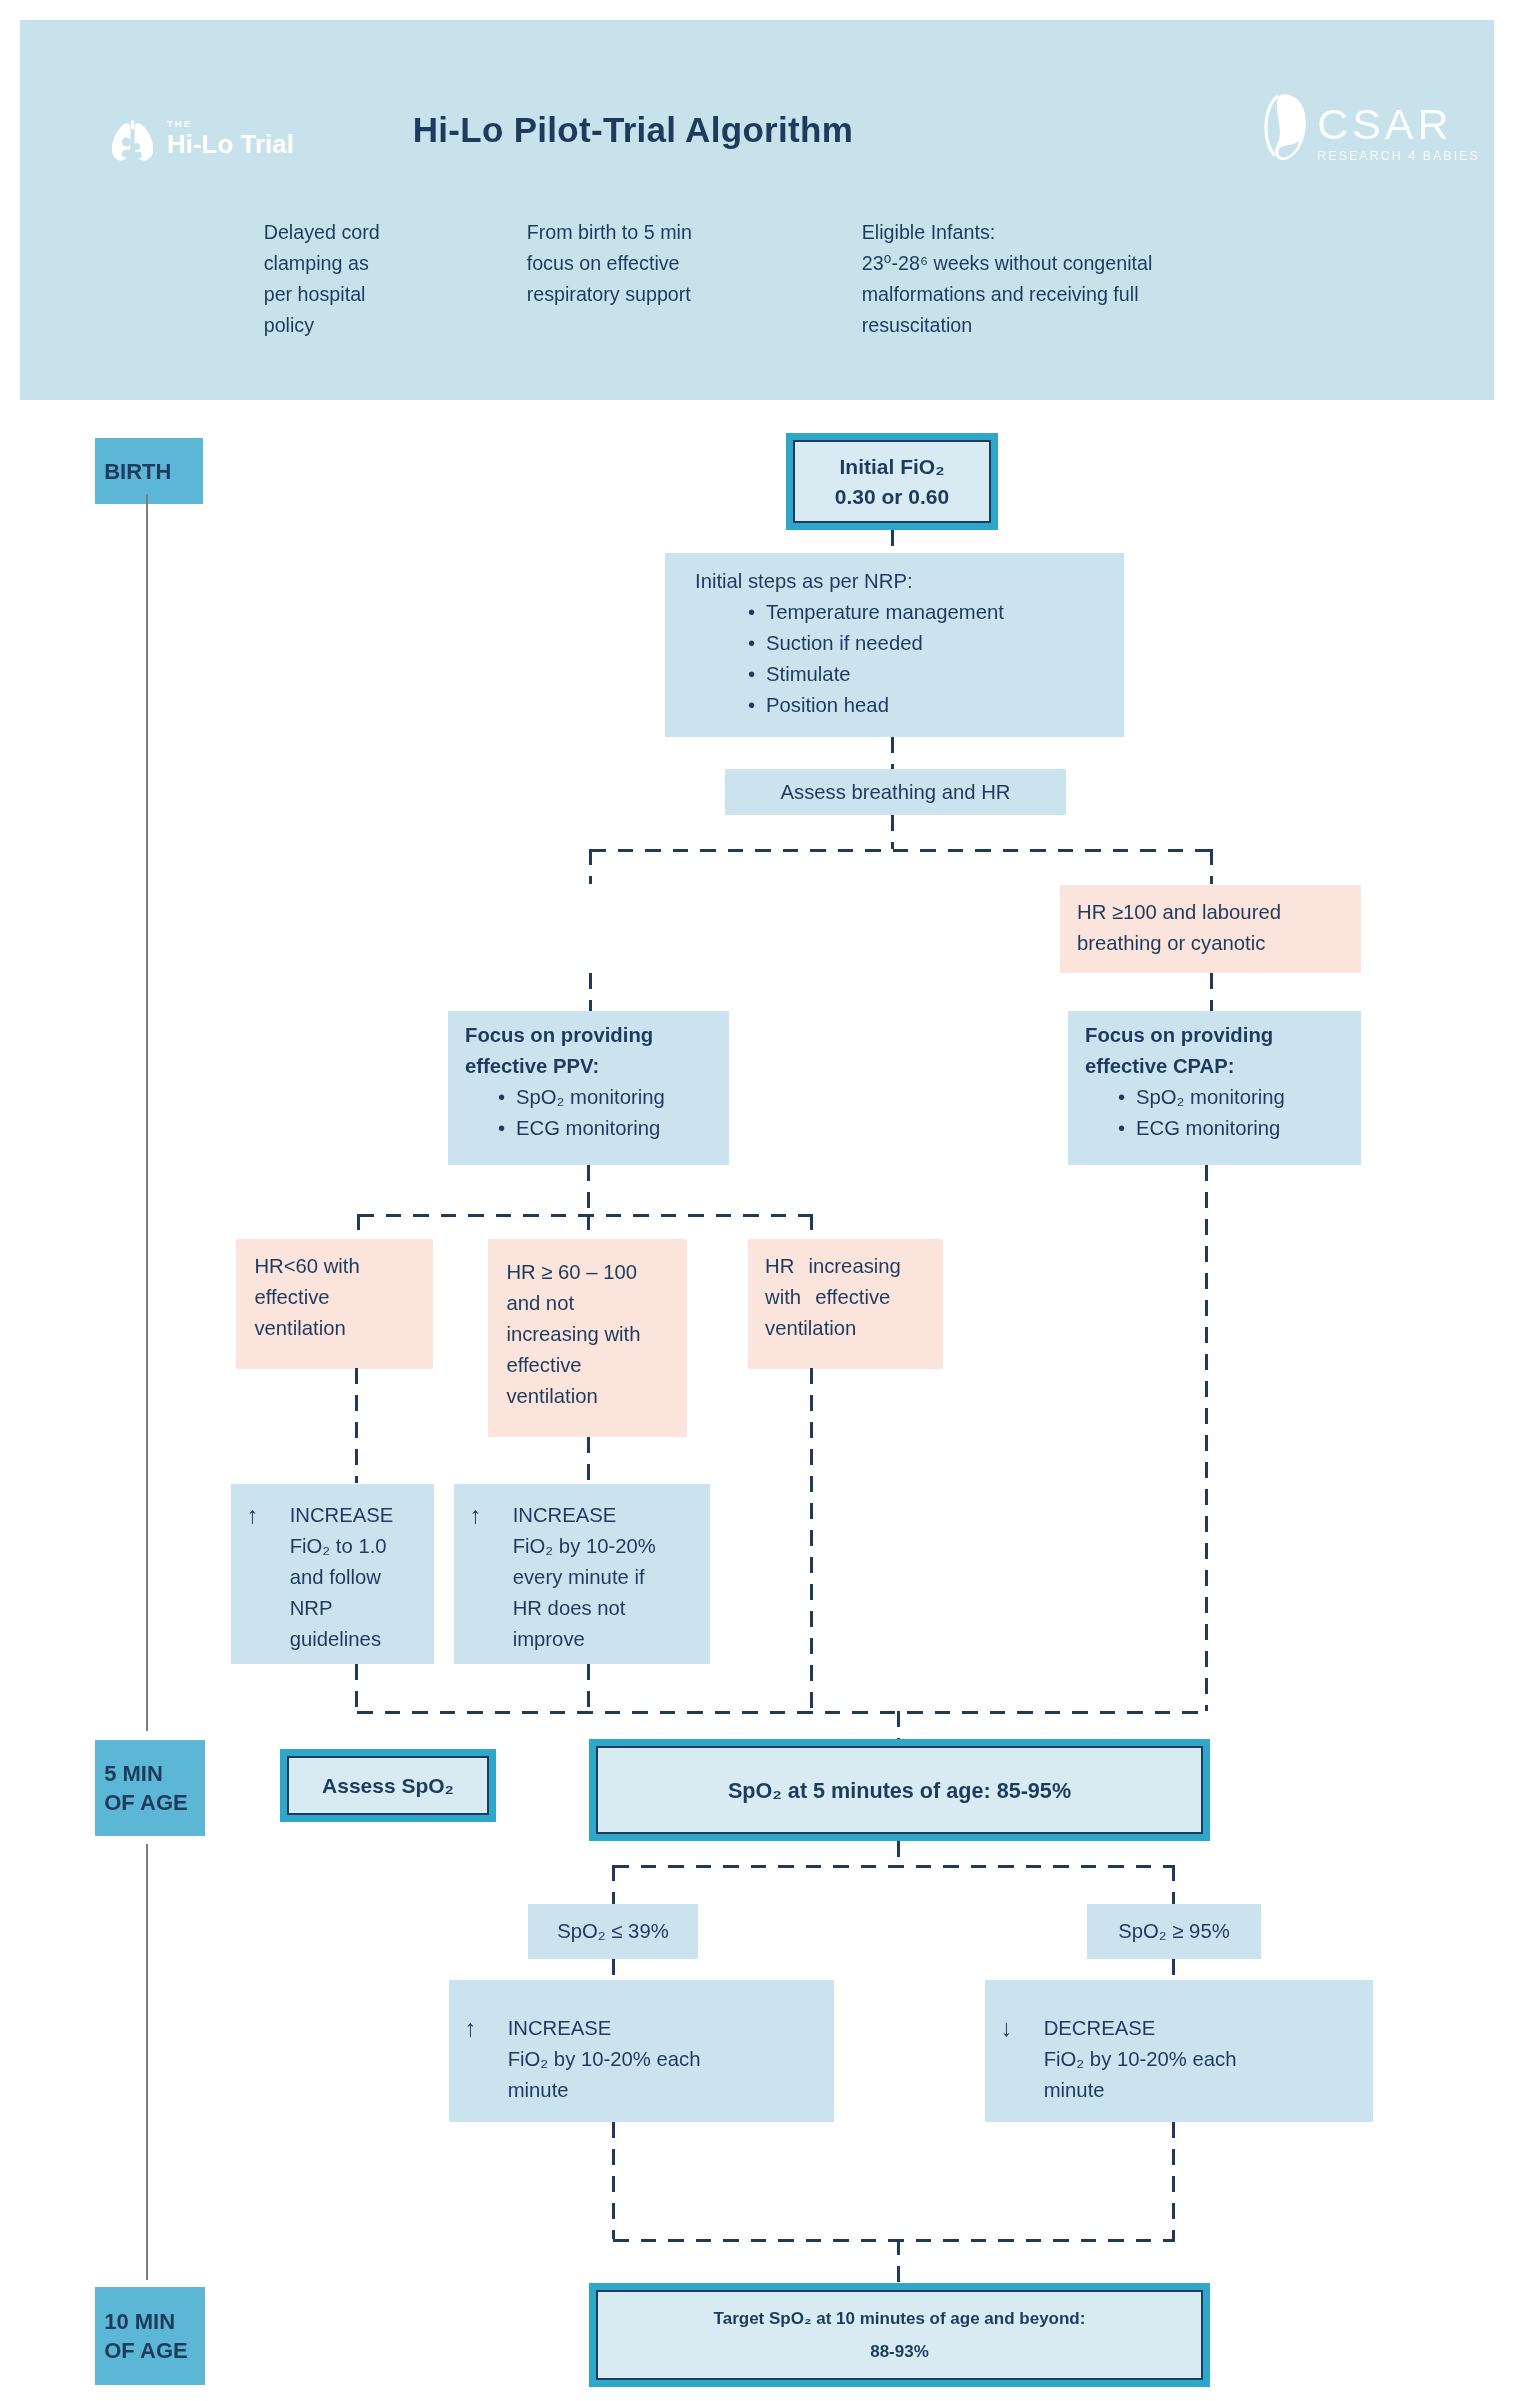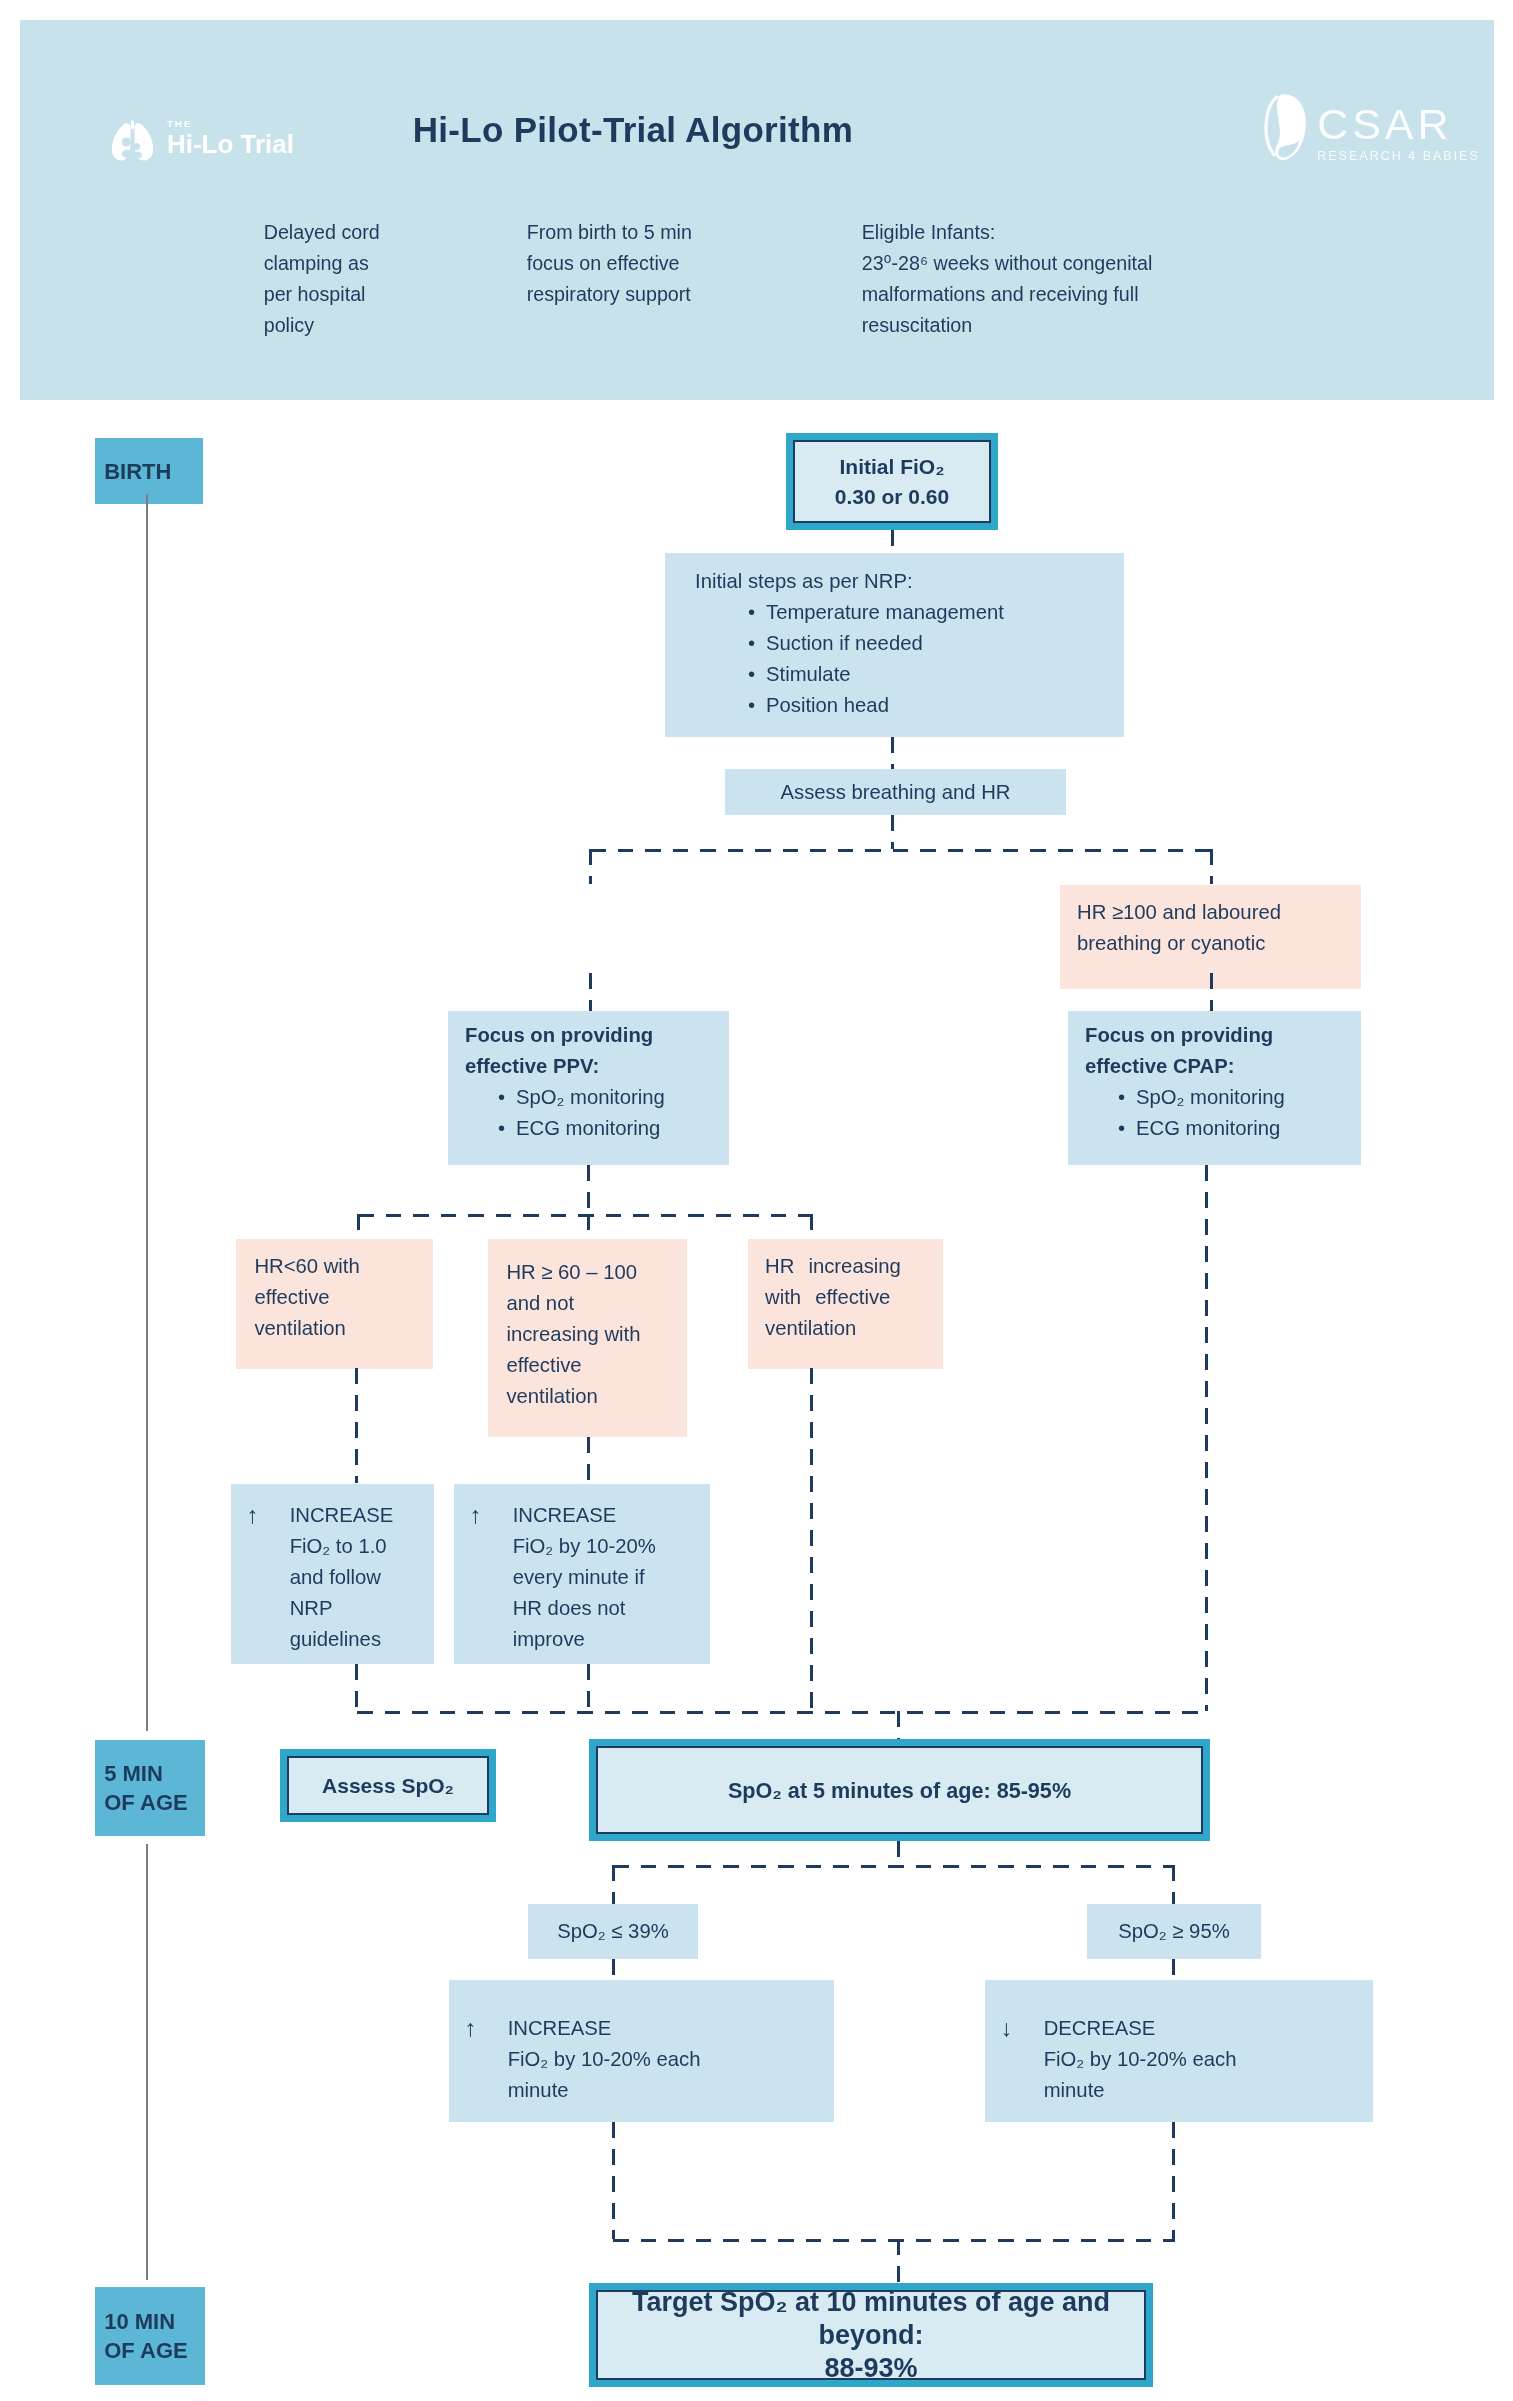--- a/index.html
+++ b/index.html
@@ -135,21 +135,21 @@
   </div>
   <div class="v" style="left:891px;top:737px;height:32px;"></div>
 
   <div class="box blue center" style="left:725px;top:769px;width:341px;height:46px;">Assess breathing and HR</div>
   <div class="v" style="left:891px;top:815px;height:34px;"></div>
 
   <div class="h" style="left:590px;top:849px;width:623px;"></div>
   <div class="v" style="left:589px;top:849px;height:35px;"></div>
   <div class="v" style="left:1210px;top:849px;height:35px;"></div>
 
-  <div class="box pink pre pad" style="left:1060px;top:885px;width:301px;height:104px;">HR ≥100 and laboured
+  <div class="box pink pre pad" style="left:1060px;top:885px;width:301px;height:88px;">HR ≥100 and laboured
 breathing or cyanotic</div>
   <div class="v" style="left:589px;top:973px;height:38px;"></div>
   <div class="v" style="left:1210px;top:973px;height:38px;"></div>
 
   <div class="box blue" style="left:448px;top:1011px;width:281px;height:154px;padding:9.2px 17px;">
     <div class="bold pre">Focus on providing
 effective PPV:</div>
     <div class="bullets indent2">
       <div class="brow">
           <span class="bu">•</span>
@@ -247,17 +247,17 @@
 FiO₂ by 10-20% each
 minute</span>
   </div>
 
   <div class="v" style="left:612px;top:2122px;height:117px;"></div>
   <div class="v" style="left:1172px;top:2122px;height:117px;"></div>
 
   <div class="h" style="left:613px;top:2239px;width:562px;"></div>
   <div class="v" style="left:897px;top:2239px;height:44px;"></div>
 
-  <div class="box hl pre" style="left:589px;top:2283px;width:564px;height:104px;font-size:27px;line-height:33px;">Target SpO₂ at 10 minutes of age and beyond:
+  <div class="box hl pre" style="left:589px;top:2283px;width:621px;height:104px;font-size:17px;line-height:33px;">Target SpO₂ at 10 minutes of age and beyond:
 88-93%</div>
 
 </div>
 
 
 </body></html>

